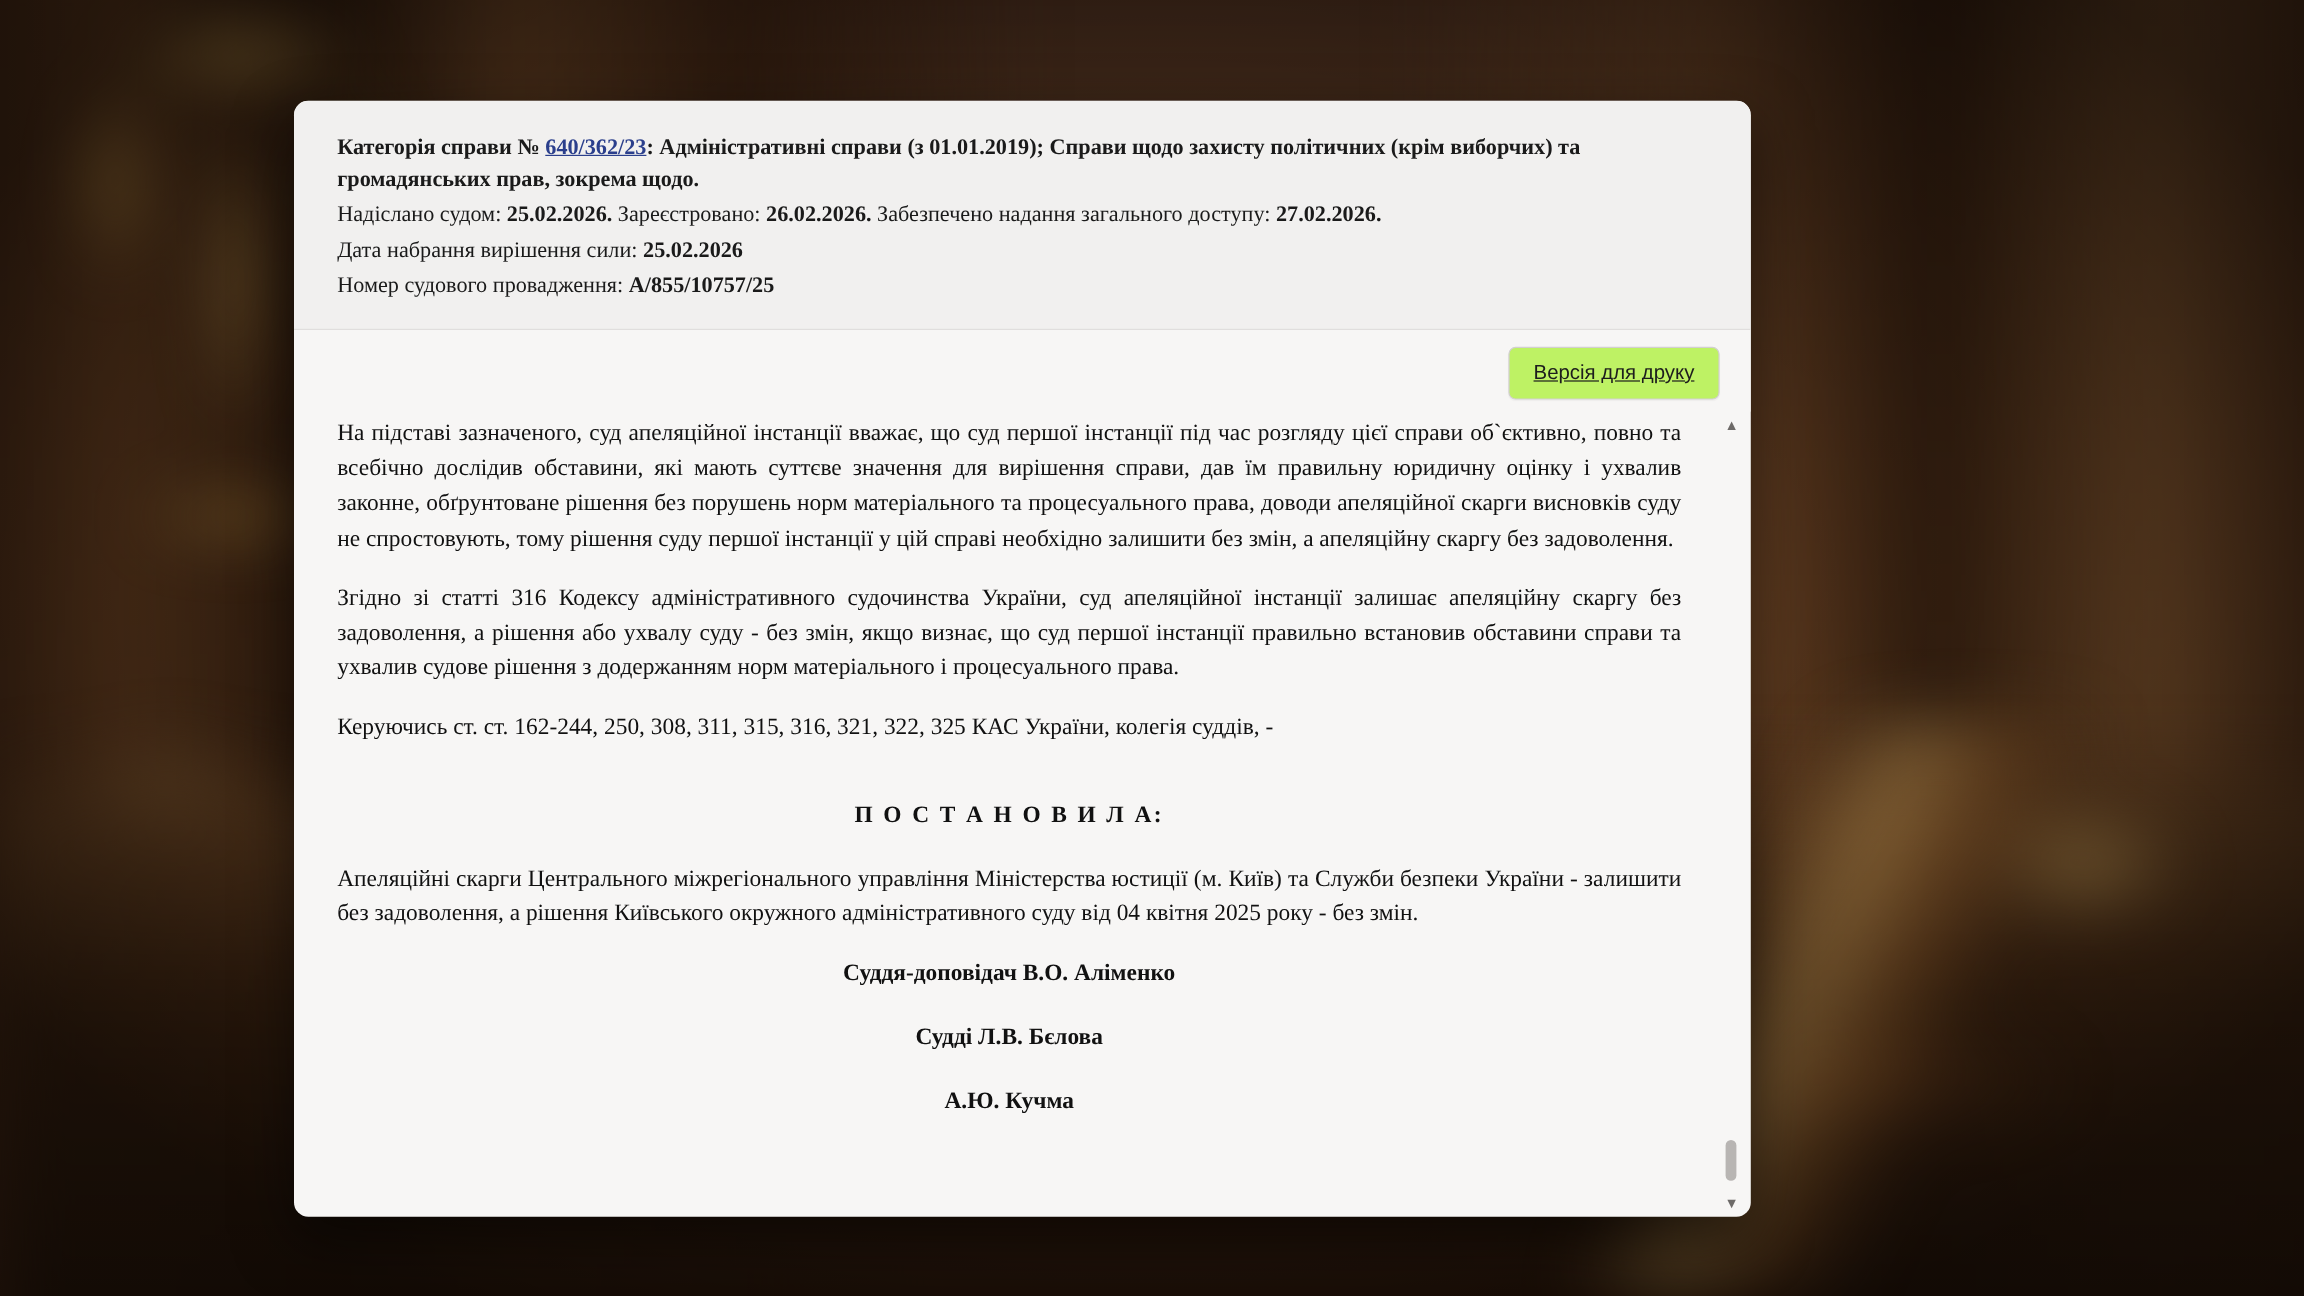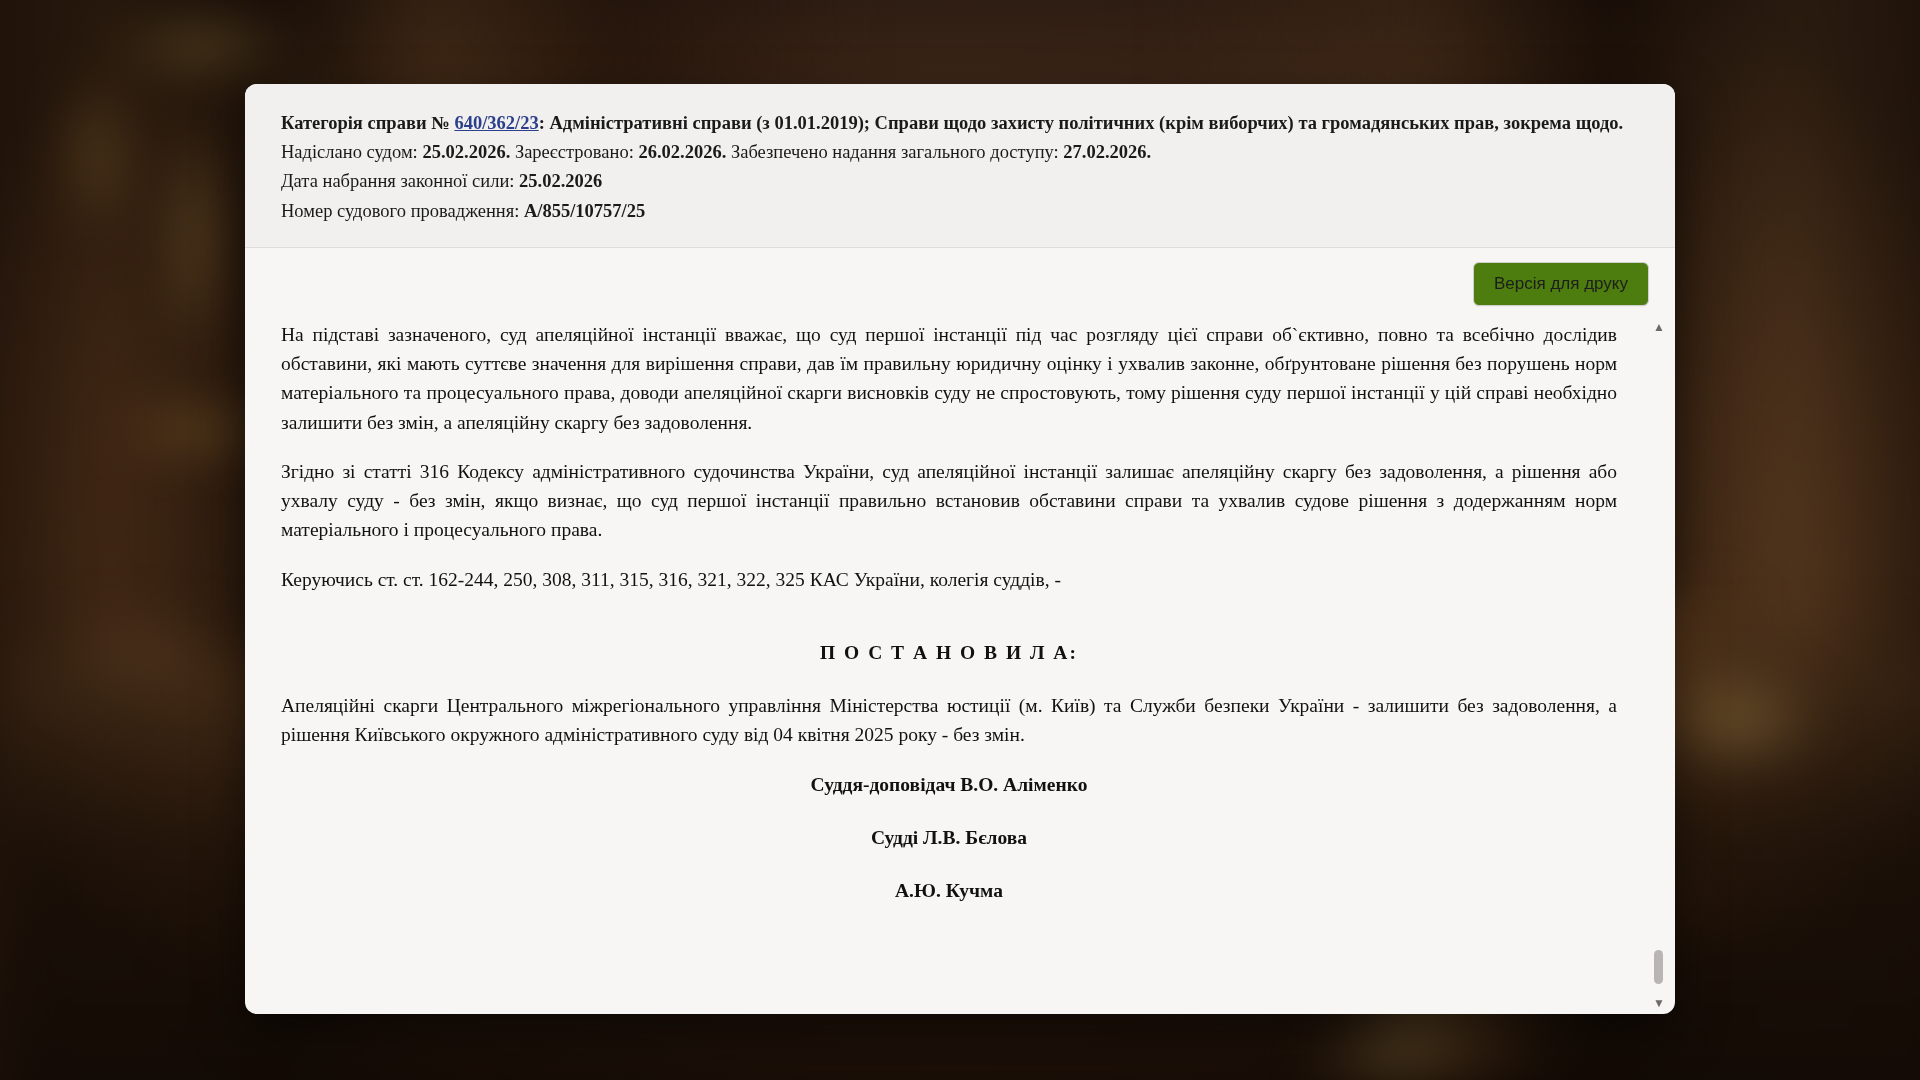--- a/index.html
+++ b/index.html
@@ -86,21 +86,21 @@
     filter: none;
     background:
       radial-gradient(ellipse 1100px 700px at 50% 46%, rgba(0,0,0,0) 40%, rgba(0,0,0,0.35) 80%, rgba(0,0,0,0.55) 100%);
   }
 
   
   #card {
     position: absolute;
     left: 245px;
     top: 84px;
-    width: 1430px;
+    width: 1214px;
     height: 930px;
     background: #f7f6f5;
     border-radius: 12px;
     box-shadow: 0 18px 48px rgba(0,0,0,0.55);
     z-index: 2;
     display: flex;
     flex-direction: column;
     overflow: hidden;
   }
 
@@ -124,26 +124,27 @@
   .print-bar {
     padding: 14px 26px 10px 26px;
     display: flex;
     justify-content: flex-end;
     background: #f7f6f5;
   }
   .print-button {
     font-family: "Liberation Sans", sans-serif;
     font-size: 17px;
     color: #1d1d1d;
-    background: #4d7c0f;
+    background: #bef264;
     border: 1px solid #d2cfcf;
     border-radius: 6px;
     padding: 11px 20px;
     cursor: pointer;
     box-shadow: 0 1px 1px rgba(0,0,0,0.04);
+    text-decoration: underline;
   }
 
   .body-wrap {
     position: relative;
     flex: 1 1 auto;
     min-height: 0;
     padding: 0 34px 0 36px;
   }
   .doc-body {
     height: 100%;
@@ -232,21 +233,21 @@
 <div id="card">
 
   <div class="meta-block">
     <div class="row">
       <b>Категорія справи № </b><a class="meta-link">640/362/23</a><b>: Адміністративні справи (з 01.01.2019); Справи щодо захисту політичних (крім виборчих) та громадянських прав, зокрема щодо.</b>
     </div>
     <div class="row">
       <span>Надіслано судом: </span><b>25.02.2026.</b><span> Зареєстровано: </span><b>26.02.2026.</b><span> Забезпечено надання загального доступу: </span><b>27.02.2026.</b>
     </div>
     <div class="row">
-      <span>Дата набрання законної сили: </span><b>25.02.2026</b>
+      <span>Дата набрання вирішення сили: </span><b>25.02.2026</b>
     </div>
     <div class="row">
       <span>Номер судового провадження: </span><b>А/855/10757/25</b>
     </div>
   </div>
 
   <div class="print-bar">
     <button class="print-button">Версія для друку</button>
   </div>
 

